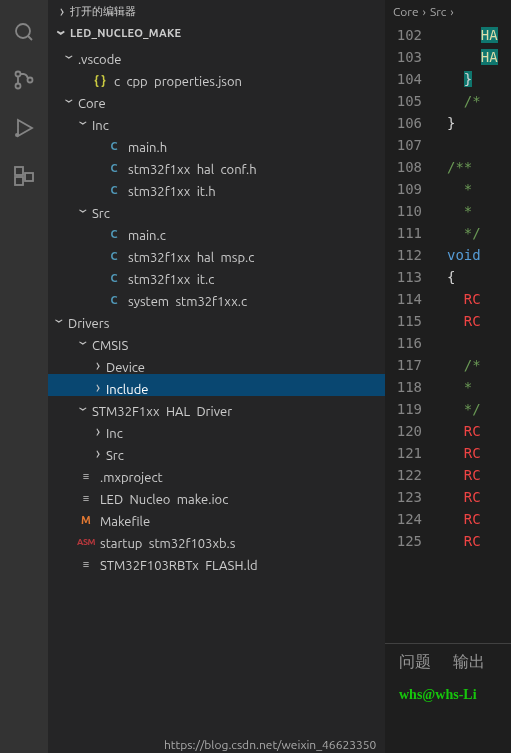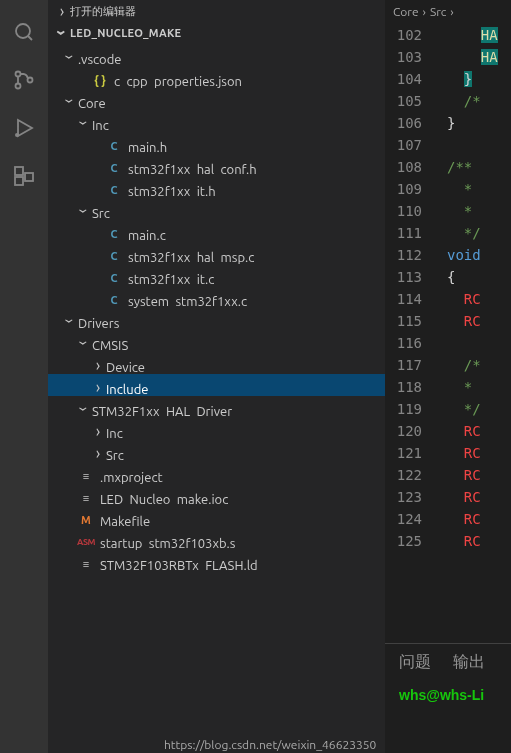--- a/index.html
+++ b/index.html
@@ -136,21 +136,21 @@
   flex-direction: column;
 }
 .panel-tabs {
   display: flex;
   gap: 22px;
   font-size: 16px;
   color: #969696;
   padding-bottom: 14px;
 }
 .term-line {
-  font-family: Liberation Sans, sans-serif;
+  font-family: Liberation Serif, serif;
   font-size: 14px;
   color: #16c60c;
   font-weight: 700;
 }
 .watermark {
   position: absolute;
   bottom: 2px;
   left: 164px;
   font-size: 12px;
   color: #aaaaaa;
@@ -264,21 +264,21 @@
       <div class="tree-row" style="padding-left: 42px;">
         <span class="tw"></span>
         <span class="file-icon ic-c">C</span>
         <span class="label">stm32f1xx_it.c</span>
       </div>
       <div class="tree-row" style="padding-left: 42px;">
         <span class="tw"></span>
         <span class="file-icon ic-c">C</span>
         <span class="label">system_stm32f1xx.c</span>
       </div>
-      <div class="tree-row" style="padding-left: 14px;">
+      <div class="tree-row" style="padding-left: 4px;">
         <span class="tw">
           <span class="chev down"></span>
         </span>
         <span class="label">Drivers</span>
       </div>
       <div class="tree-row" style="padding-left: 28px;">
         <span class="tw">
           <span class="chev down"></span>
         </span>
         <span class="label">CMSIS</span>

